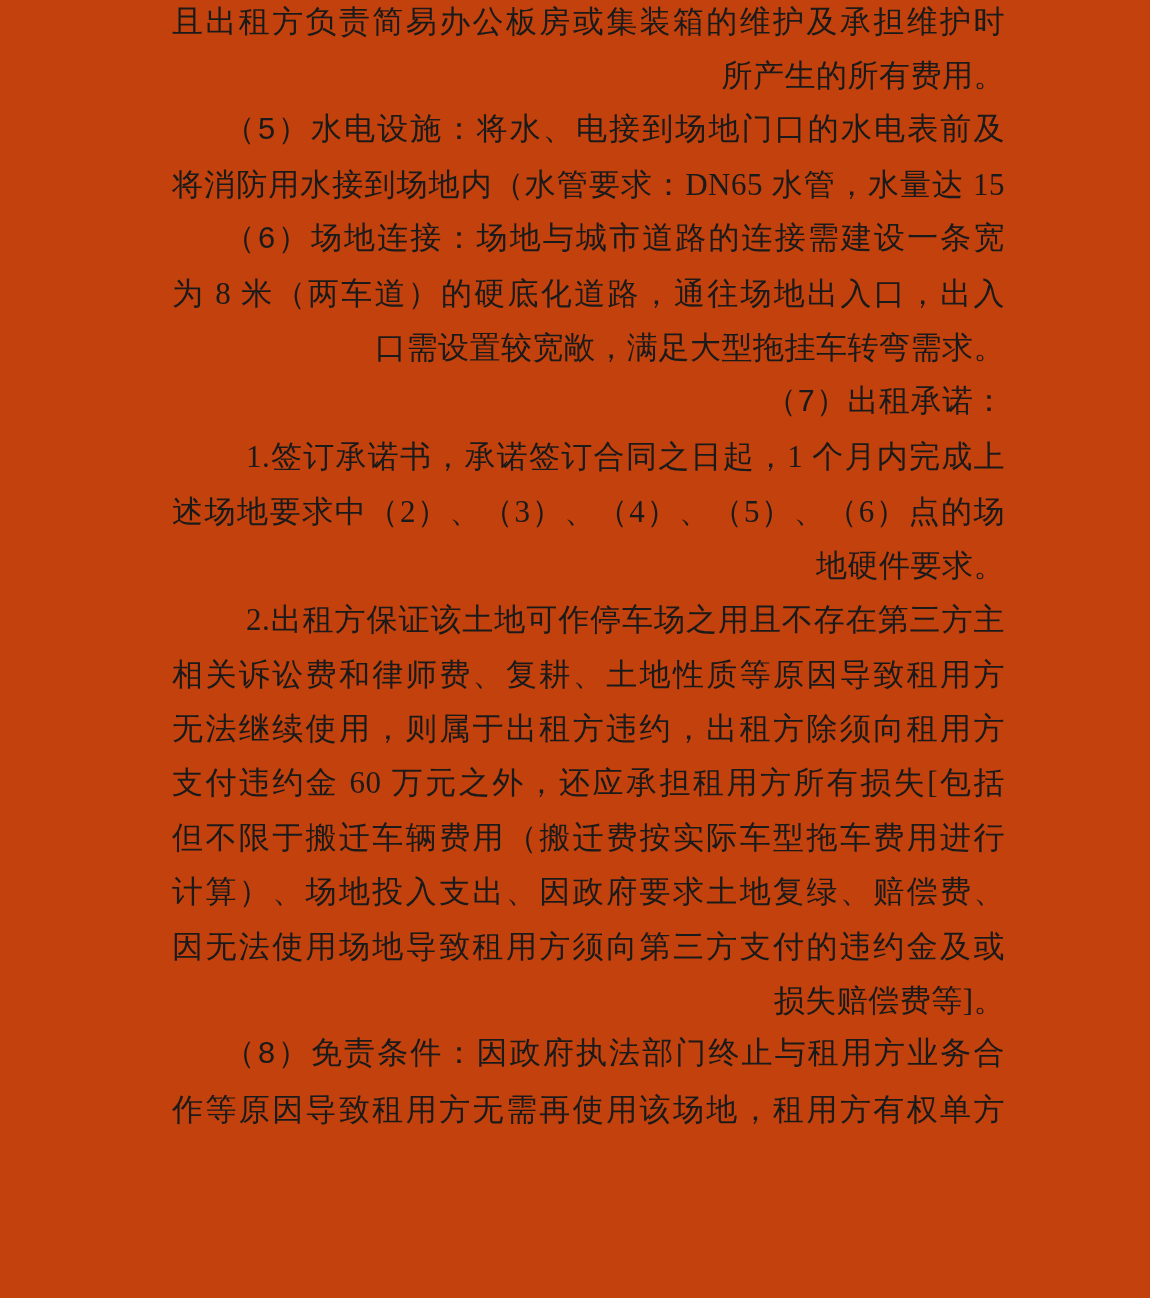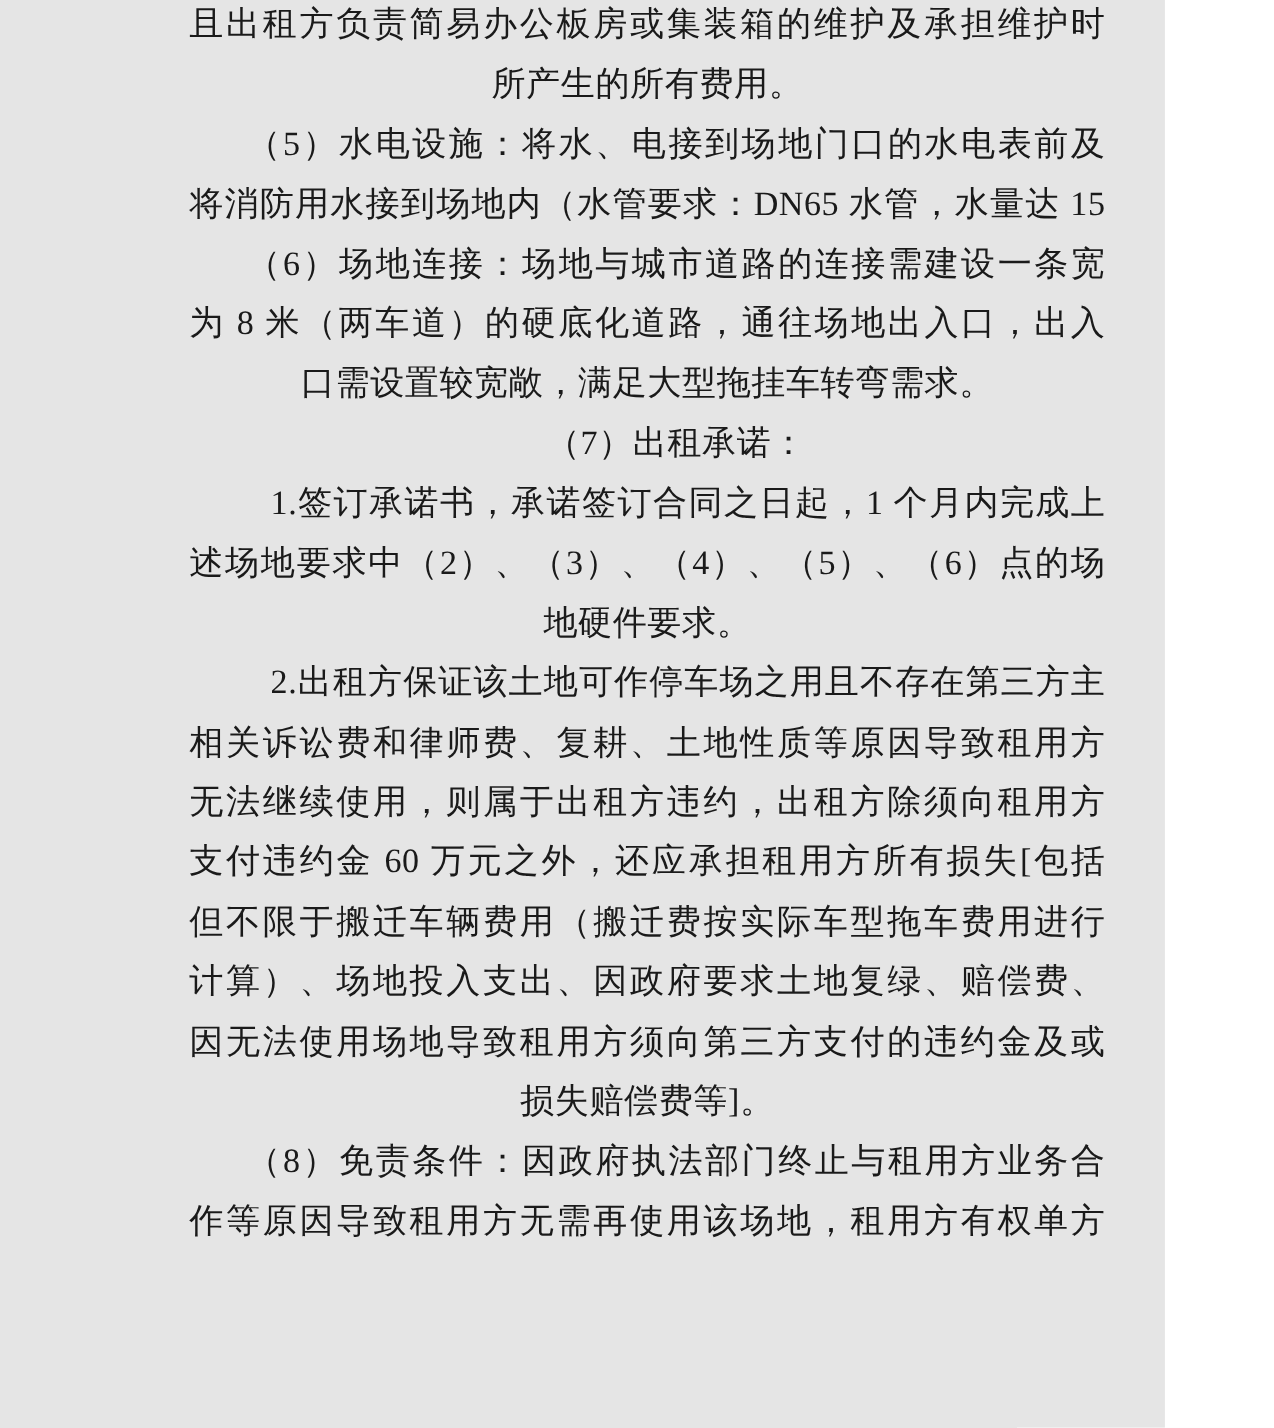--- a/index.html
+++ b/index.html
@@ -2,50 +2,50 @@
 <html><head>
 <meta charset="utf-8">
 <style>
   html, body {
     margin: 0;
     padding: 0;
     background: #ffffff;
   }
   .page {
     position: relative;
-    width: 1059px;
+    width: 1150px;
     height: 1298px;
-    background: #e5e5e5;
+    background: #c2410c;
     overflow: hidden;
   }
   .textblock {
     position: absolute;
     left: 172px;
     top: -5px;
     width: 833px;
     font-family: "Liberation Serif", "DejaVu Serif", serif;
     font-size: 31px;
     line-height: 54.4px;
     color: #1a1a1a;
     letter-spacing: 0.5px;
   }
   .ln {
     height: 54.4px;
-    text-align: center;
+    text-align: right;
     white-space: nowrap;
   }
   
   .j {
     white-space: normal;
     text-align: justify;
     text-align-last: justify;
     text-justify: inter-character;
   }
   
-  .ind-p { text-indent: 52px; }
+  .ind-p { text-indent: 52px; font-family: Liberation Mono, monospace; }
   
   .ind-n { text-indent: 74px; }
 </style>
 </head>
 <body>
 
 <div class="page">
   <div class="textblock">
     <div class="ln j">且出租方负责简易办公板房或集装箱的维护及承担维护时</div>
     <div class="ln">所产生的所有费用。</div>

